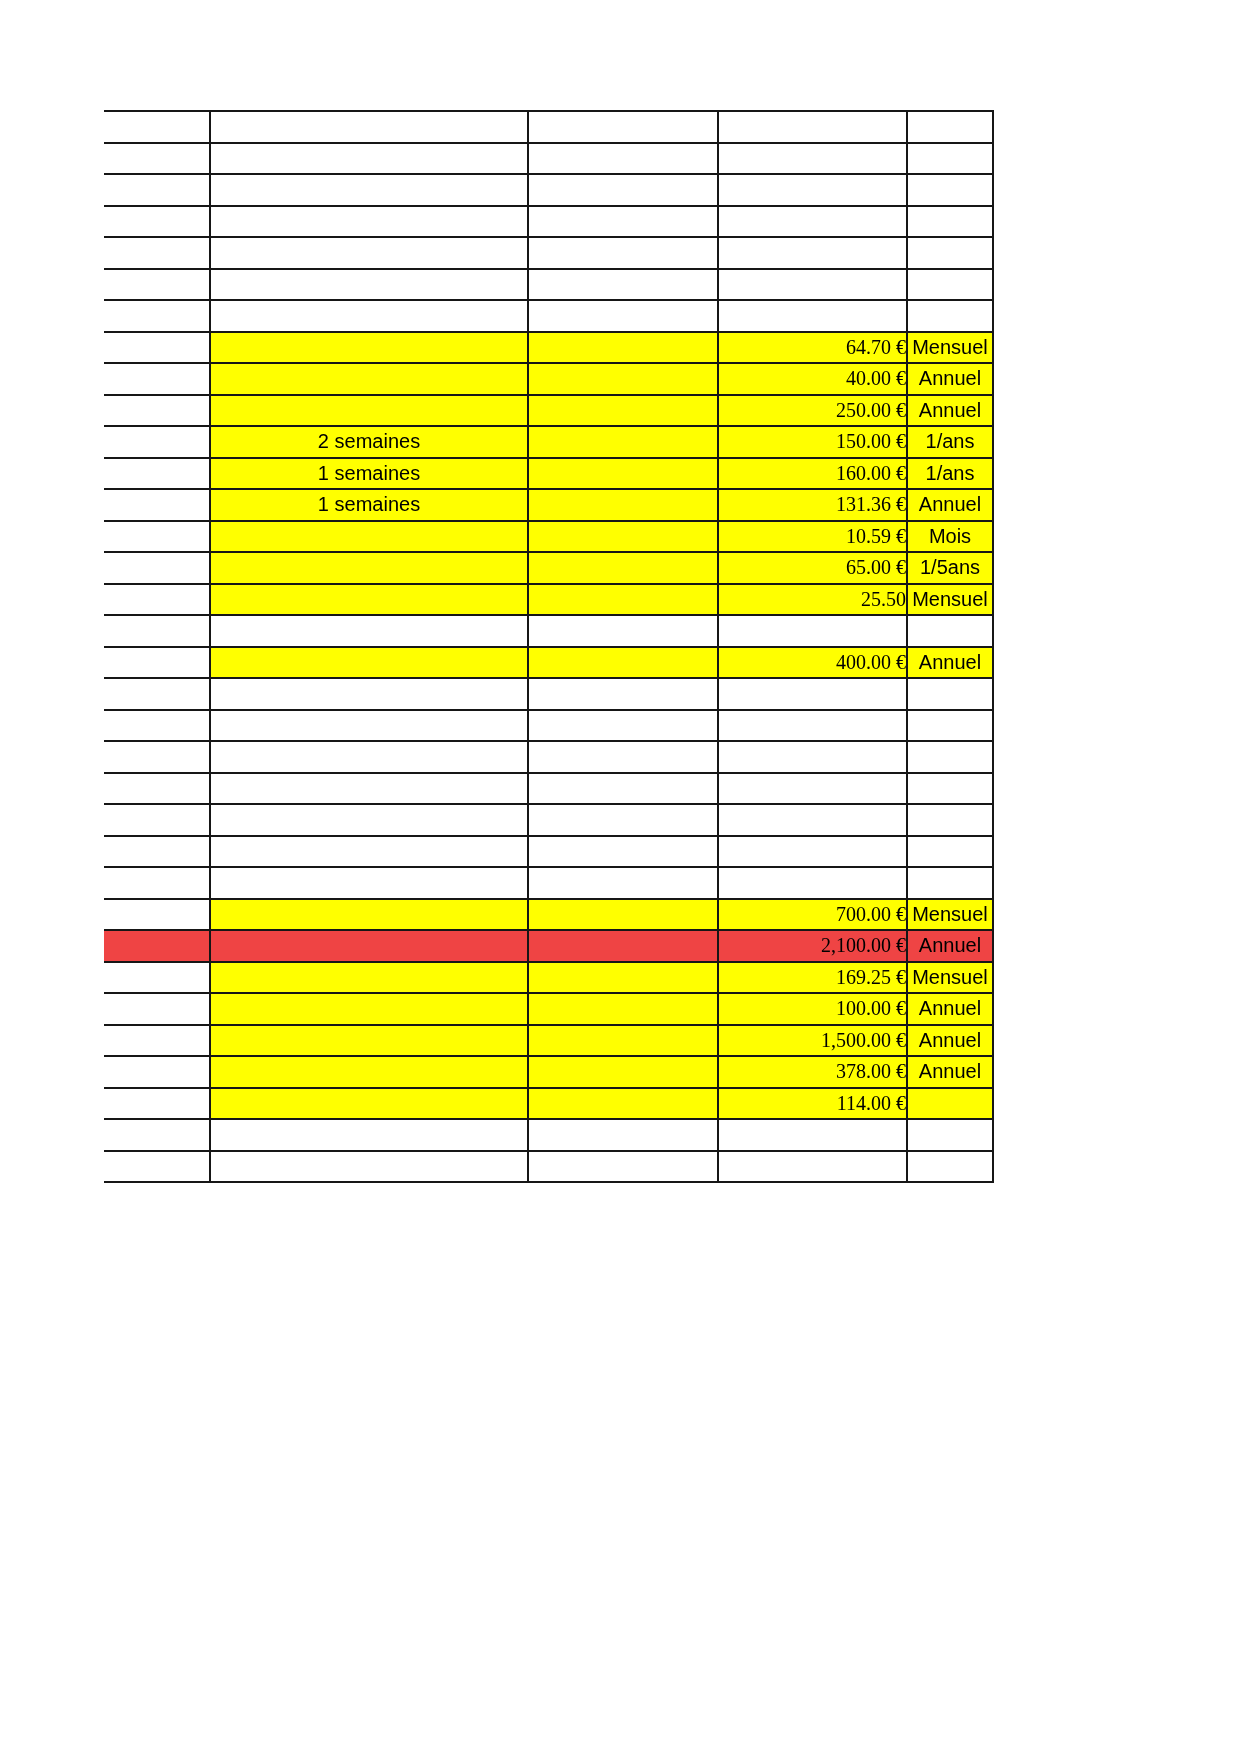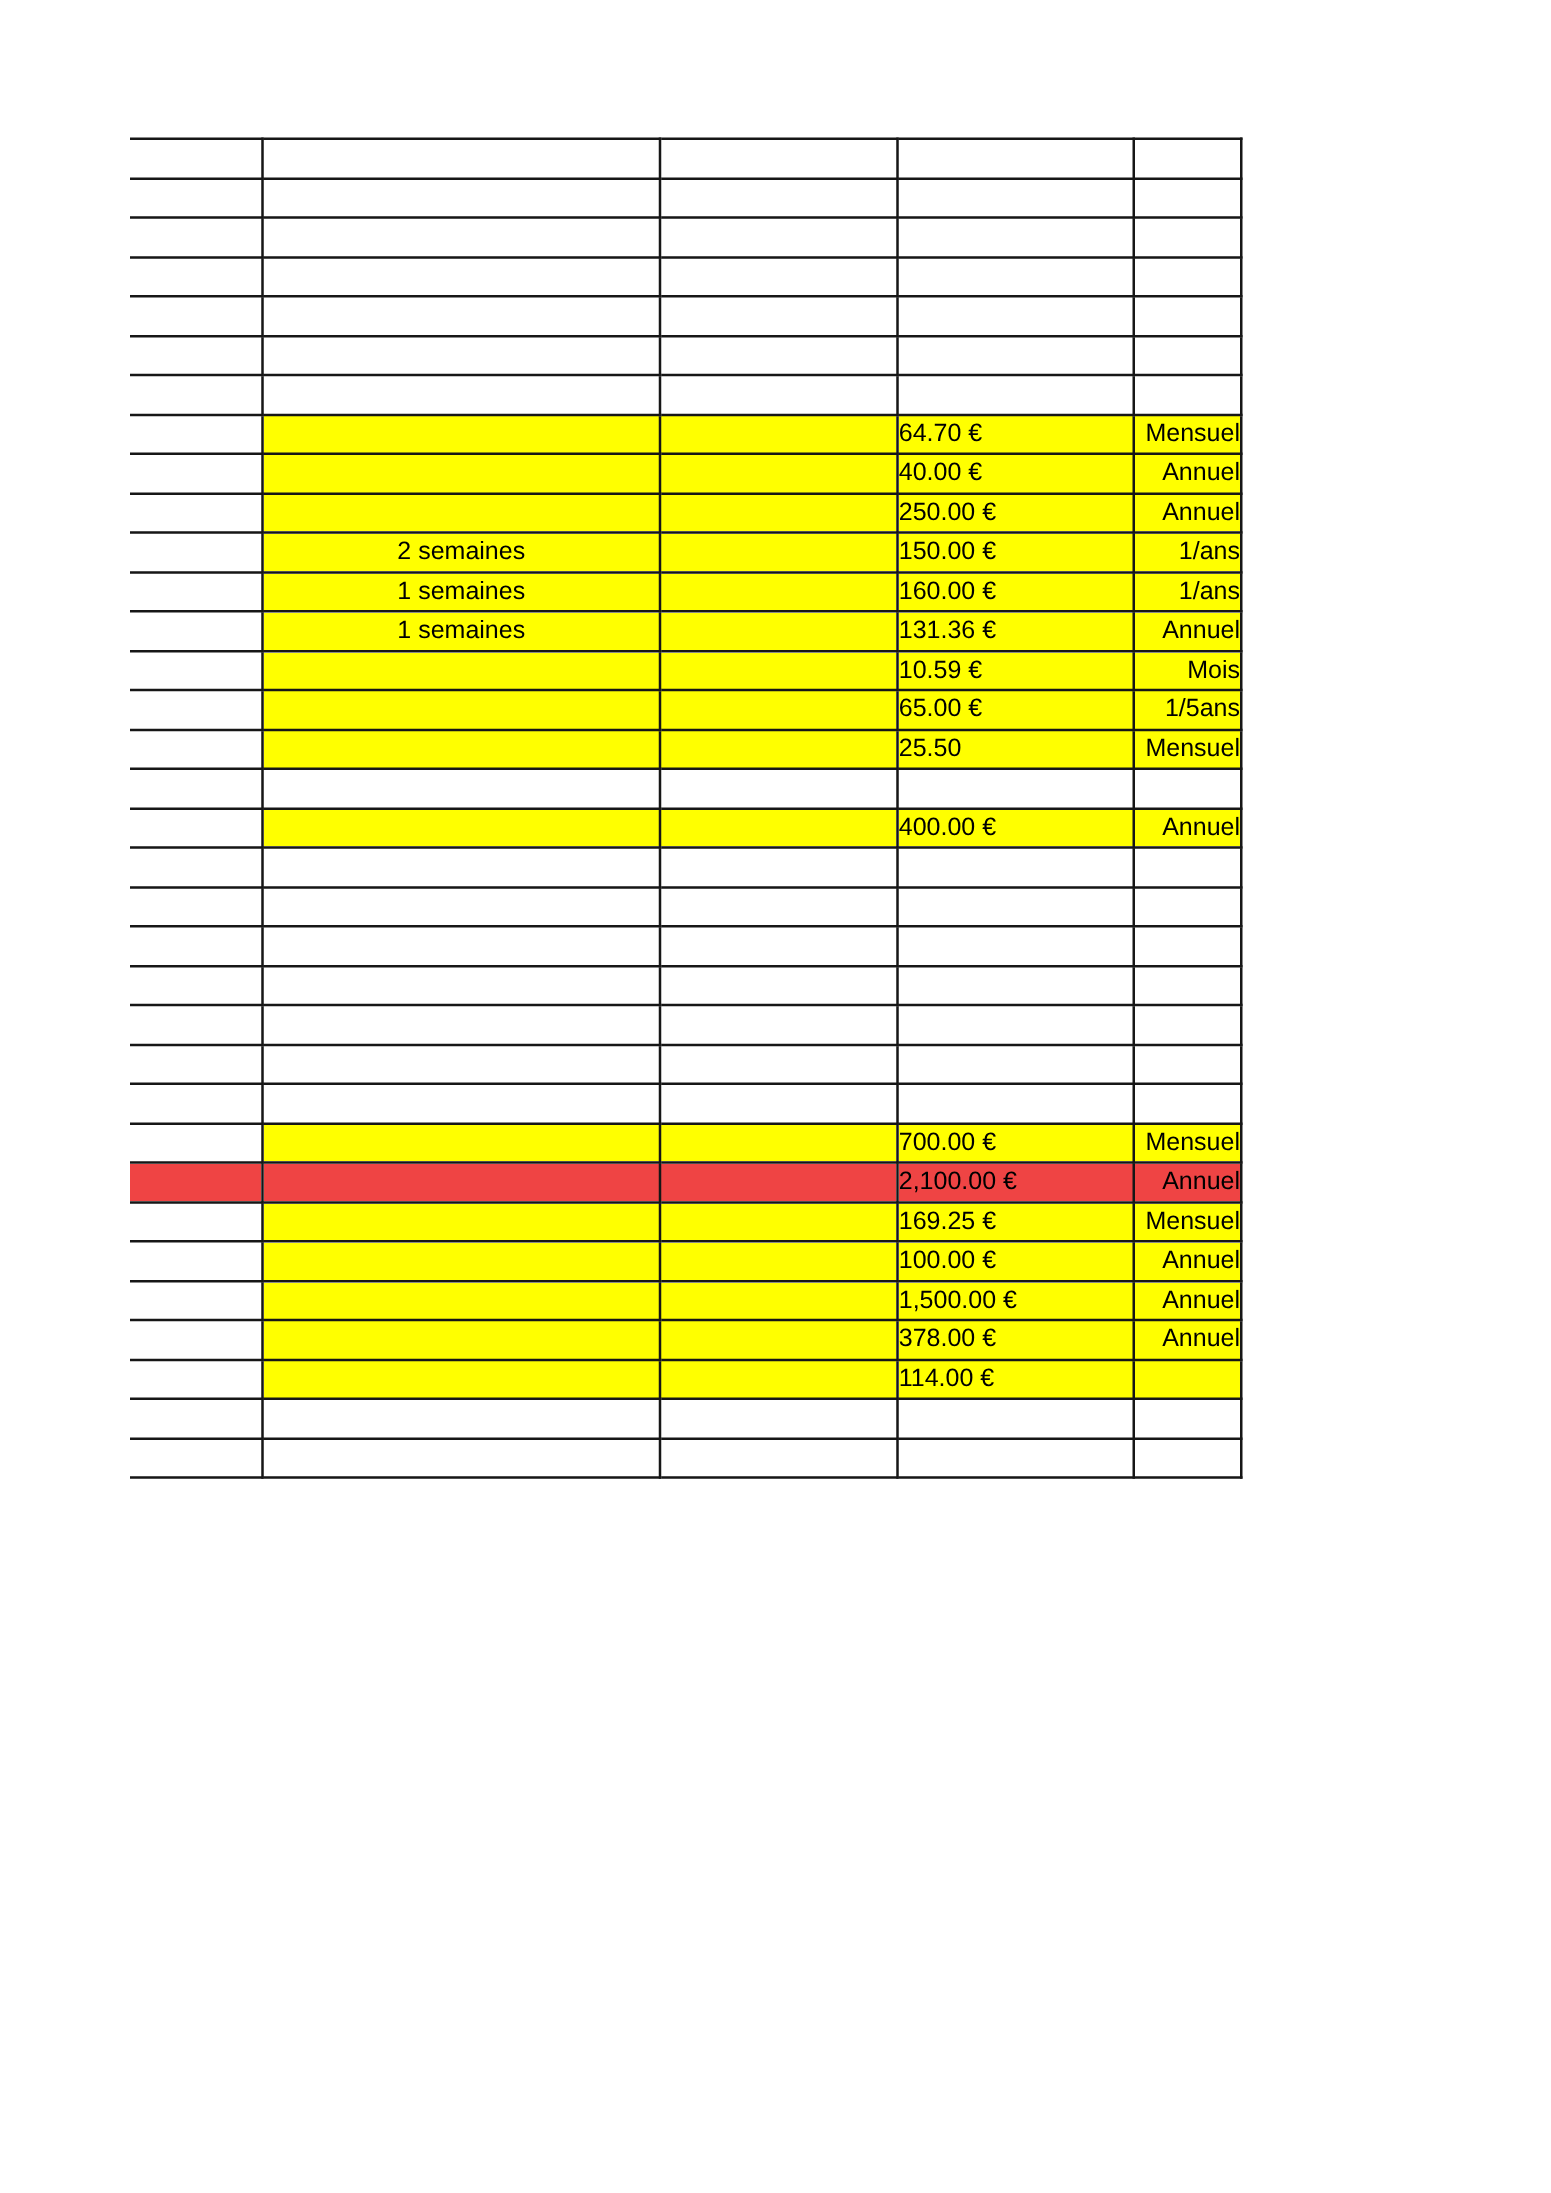--- a/index.html
+++ b/index.html
@@ -36,22 +36,22 @@
     color: #000000;
     vertical-align: middle;
     white-space: nowrap;
     overflow: hidden;
     background: #ffffff;
   }
   
   table.grid td:first-child { border-left: none; }
 
   td.c-duration { text-align: center; }
-  td.c-amount   { text-align: left;  padding-right: 5px; }
-  td.c-freq     { text-align: right;   padding-left: 4px;  }
+  td.c-amount   { text-align: right;  padding-right: 5px; font-family: Liberation Serif, serif; }
+  td.c-freq     { text-align: center;   padding-left: 4px;  }
 
   
   tr.bg-yellow td { background: #ffff00; }
   tr.bg-yellow td:first-child { background: #ffffff; }
   
   tr.bg-red td { background: #ef4444; }
 </style>
 </head>
 <body>
 

